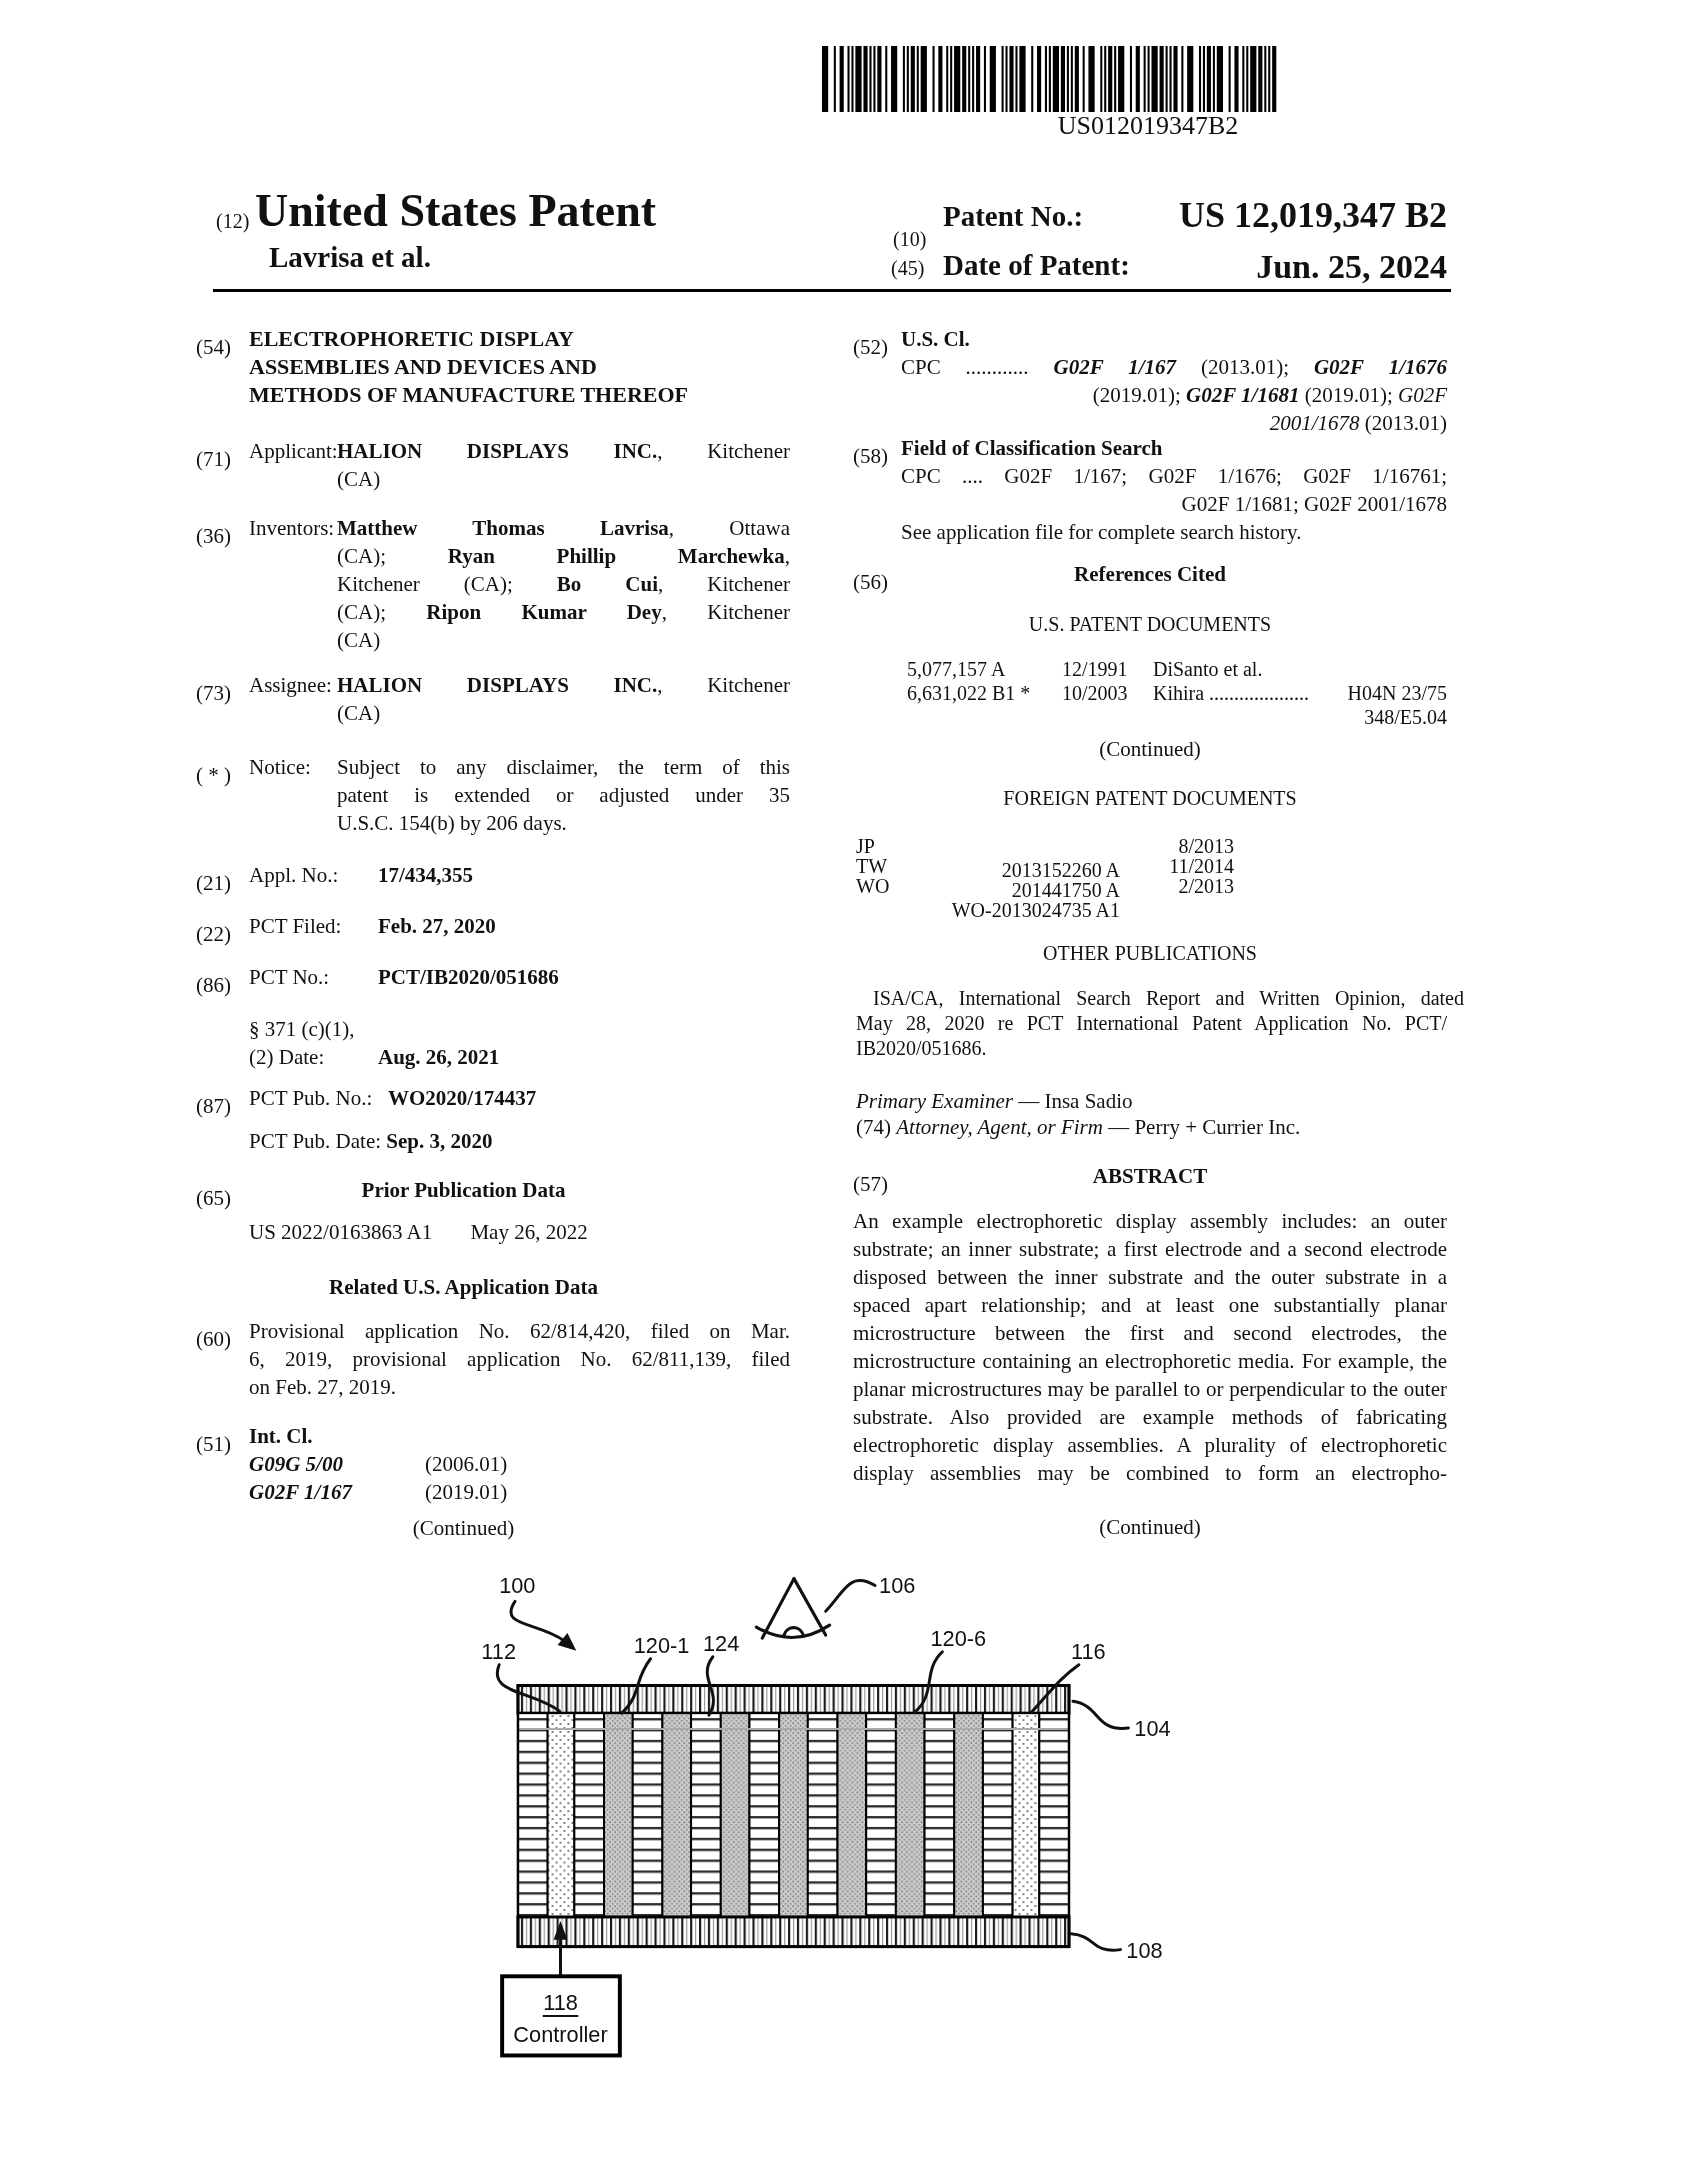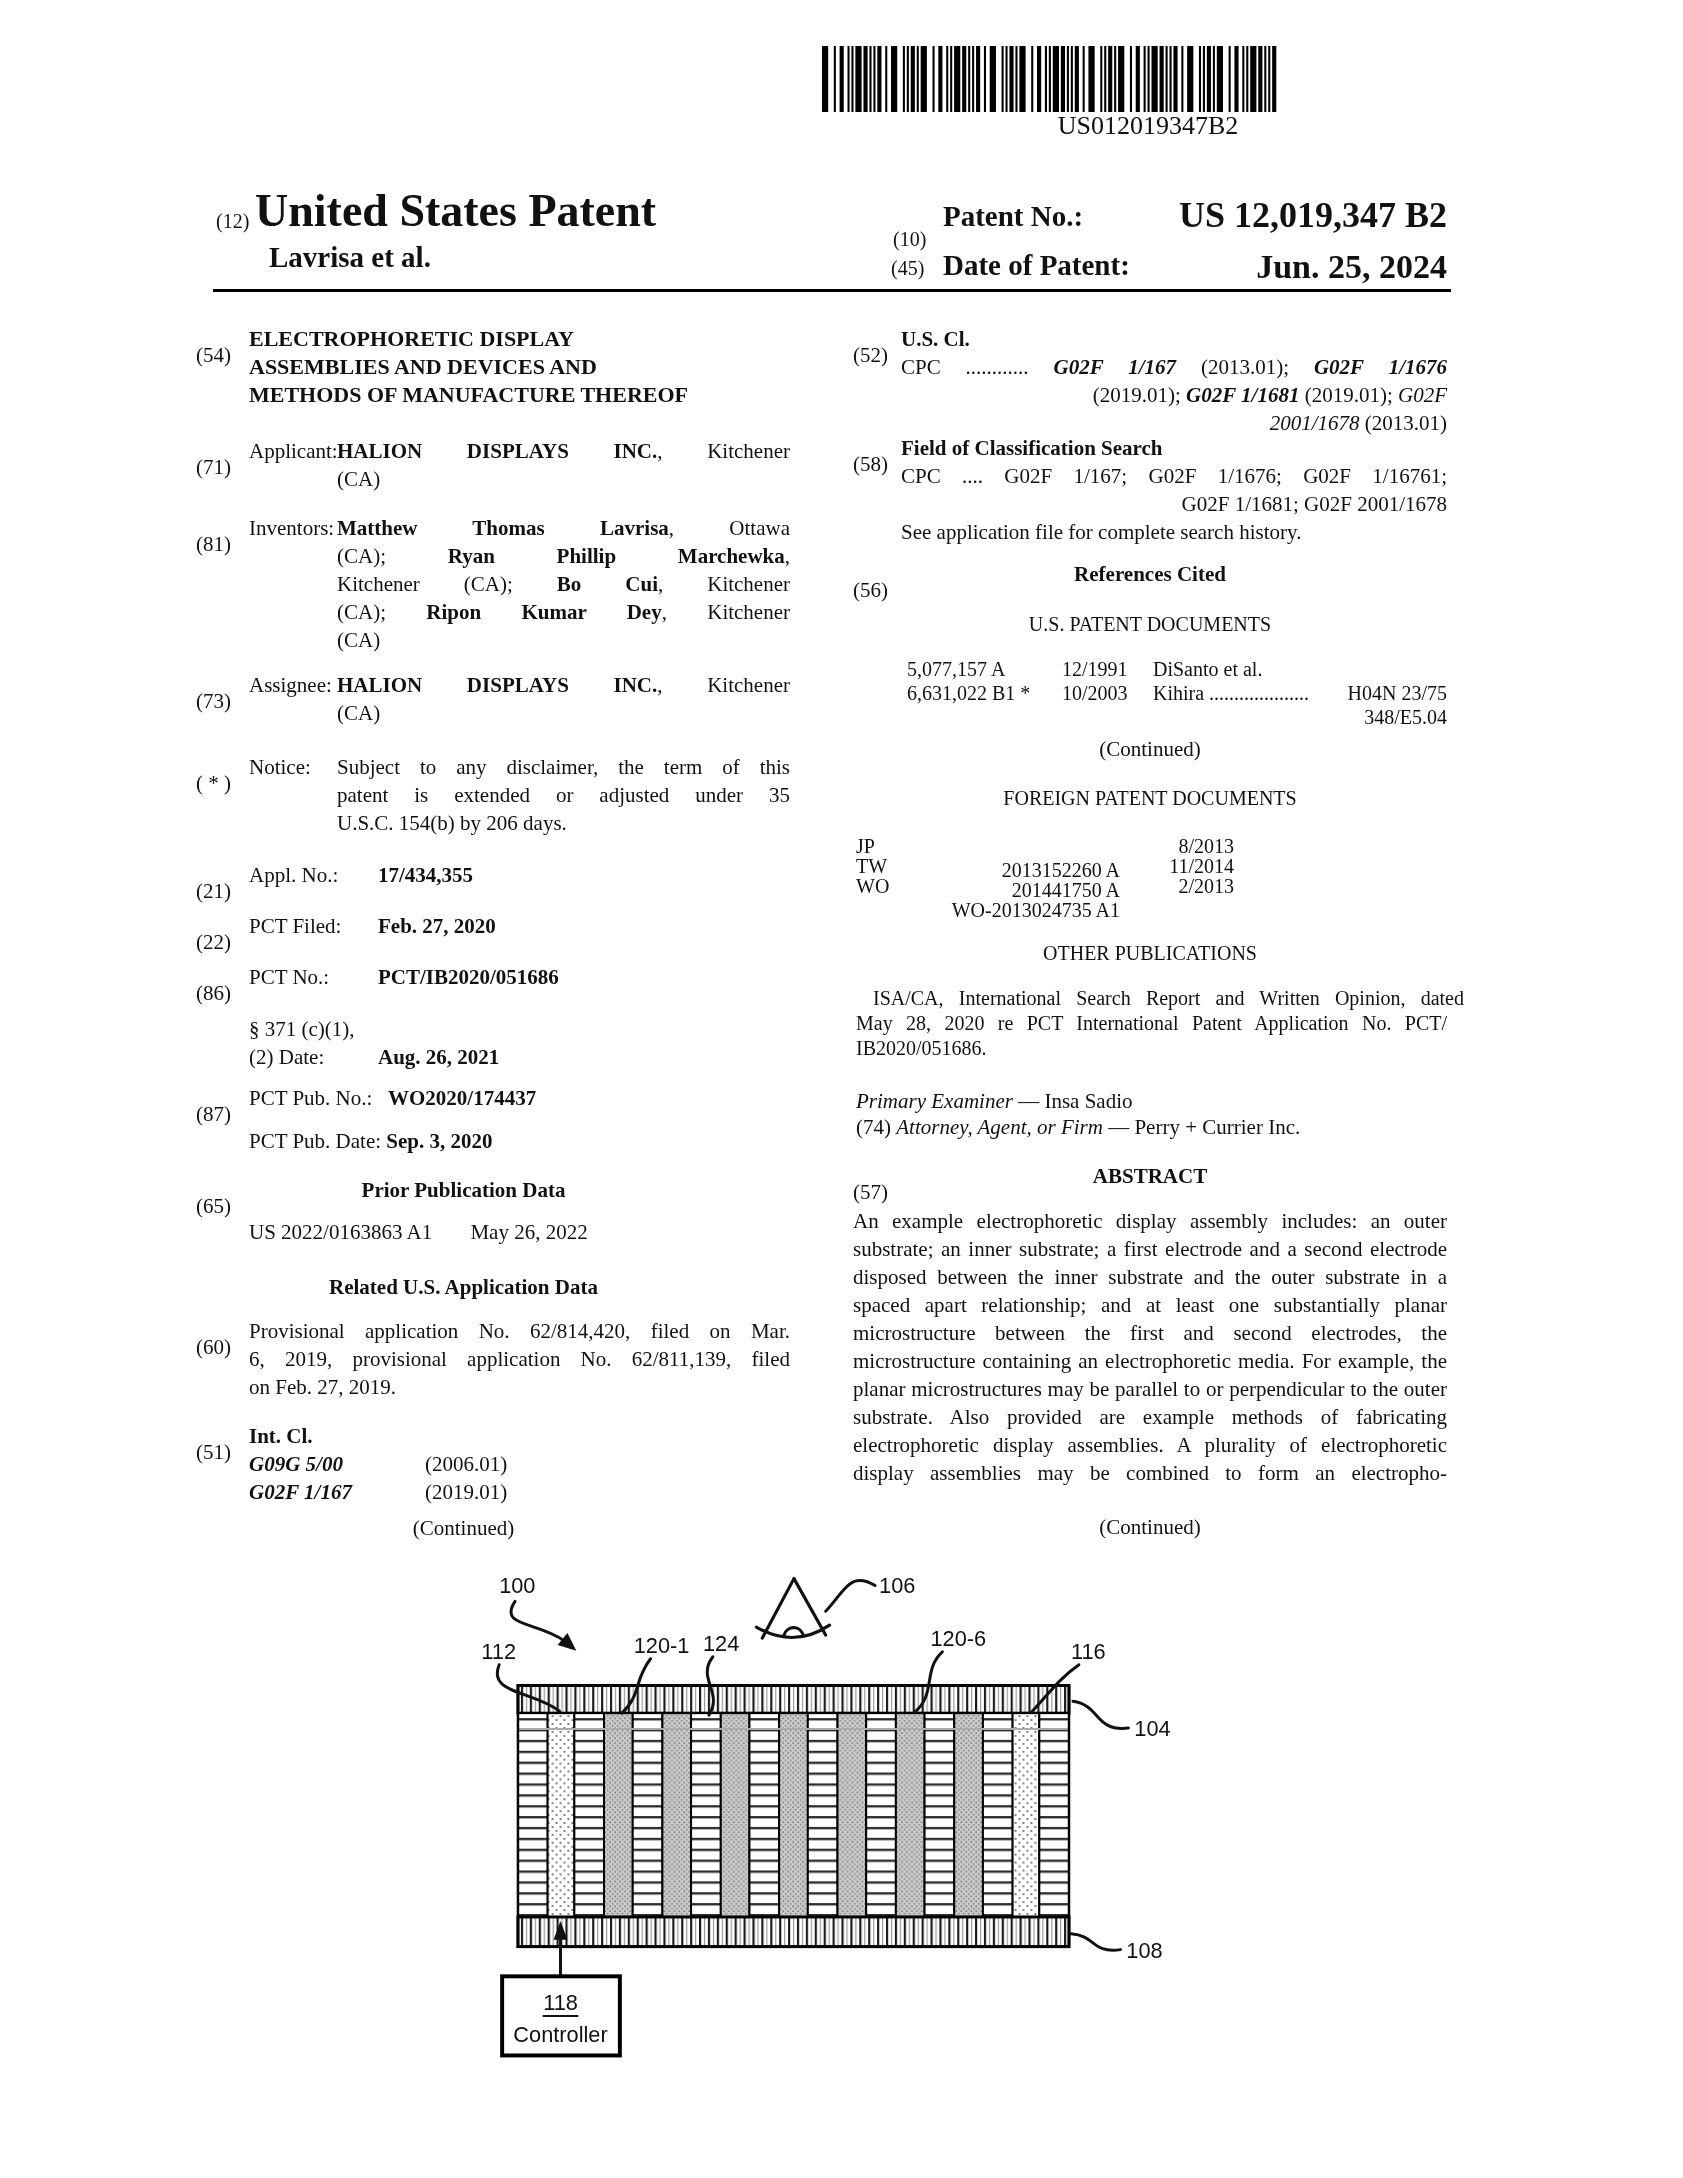--- a/index.html
+++ b/index.html
@@ -2,21 +2,21 @@
 <html><head>
 <meta charset="utf-8">
 <style>
   html,body{margin:0;padding:0;background:#e8e8e8;}
   .page{position:relative;width:1683px;height:2178px;background:#ffffff;margin:0 auto;
         font-family:"Liberation Serif", serif;color:#111;overflow:hidden;}
   .abs{position:absolute;}
   .b{font-weight:bold;}
   .i{font-style:italic;}
   .bi{font-weight:bold;font-style:italic;}
-  .num{position:absolute;left:0;top:16px;font-size:21px;}
+  .num{position:absolute;left:0;top:8px;font-size:21px;}
   .field{position:absolute;width:594px;font-size:21px;line-height:28px;}
   .fbody{margin-left:53px;}
   .fbody-wide{margin-left:53px;width:541px;}
   .flabel{display:inline-block;width:87px;vertical-align:top;}
   .flabel-w{display:inline-block;width:129px;vertical-align:top;}
   .hang{margin-left:141px;}
   .stretch{text-align:justify;text-align-last:justify;}
   .cbox-l{margin-left:20px;width:495px;text-align:center;}
   .cbox-r{margin-left:24px;width:546px;text-align:center;}
   .rline{text-align:right;width:594px;}
@@ -147,21 +147,21 @@
     <div class="field" style="top:437px;">
       <span class="num">(71)</span>
       <span class="flabel abs" style="left:53px;">Applicant:</span>
       <div class="hang">
         <div class="stretch"><span class="b">HALION DISPLAYS INC.</span><span>, Kitchener</span></div>
         <div><span>(CA)</span></div>
       </div>
     </div>
 
     <div class="field" style="top:514px;">
-      <span class="num">(81)</span>
+      <span class="num">(36)</span>
       <span class="flabel abs" style="left:53px;">Inventors:</span>
       <div class="hang">
         <div class="stretch"><span class="b">Matthew Thomas Lavrisa</span><span>, Ottawa</span></div>
         <div class="stretch"><span>(CA); </span><span class="b">Ryan Phillip Marchewka</span><span>,</span></div>
         <div class="stretch"><span>Kitchener (CA); </span><span class="b">Bo Cui</span><span>, Kitchener</span></div>
         <div class="stretch"><span>(CA); </span><span class="b">Ripon Kumar Dey</span><span>, Kitchener</span></div>
         <div><span>(CA)</span></div>
       </div>
     </div>
 

